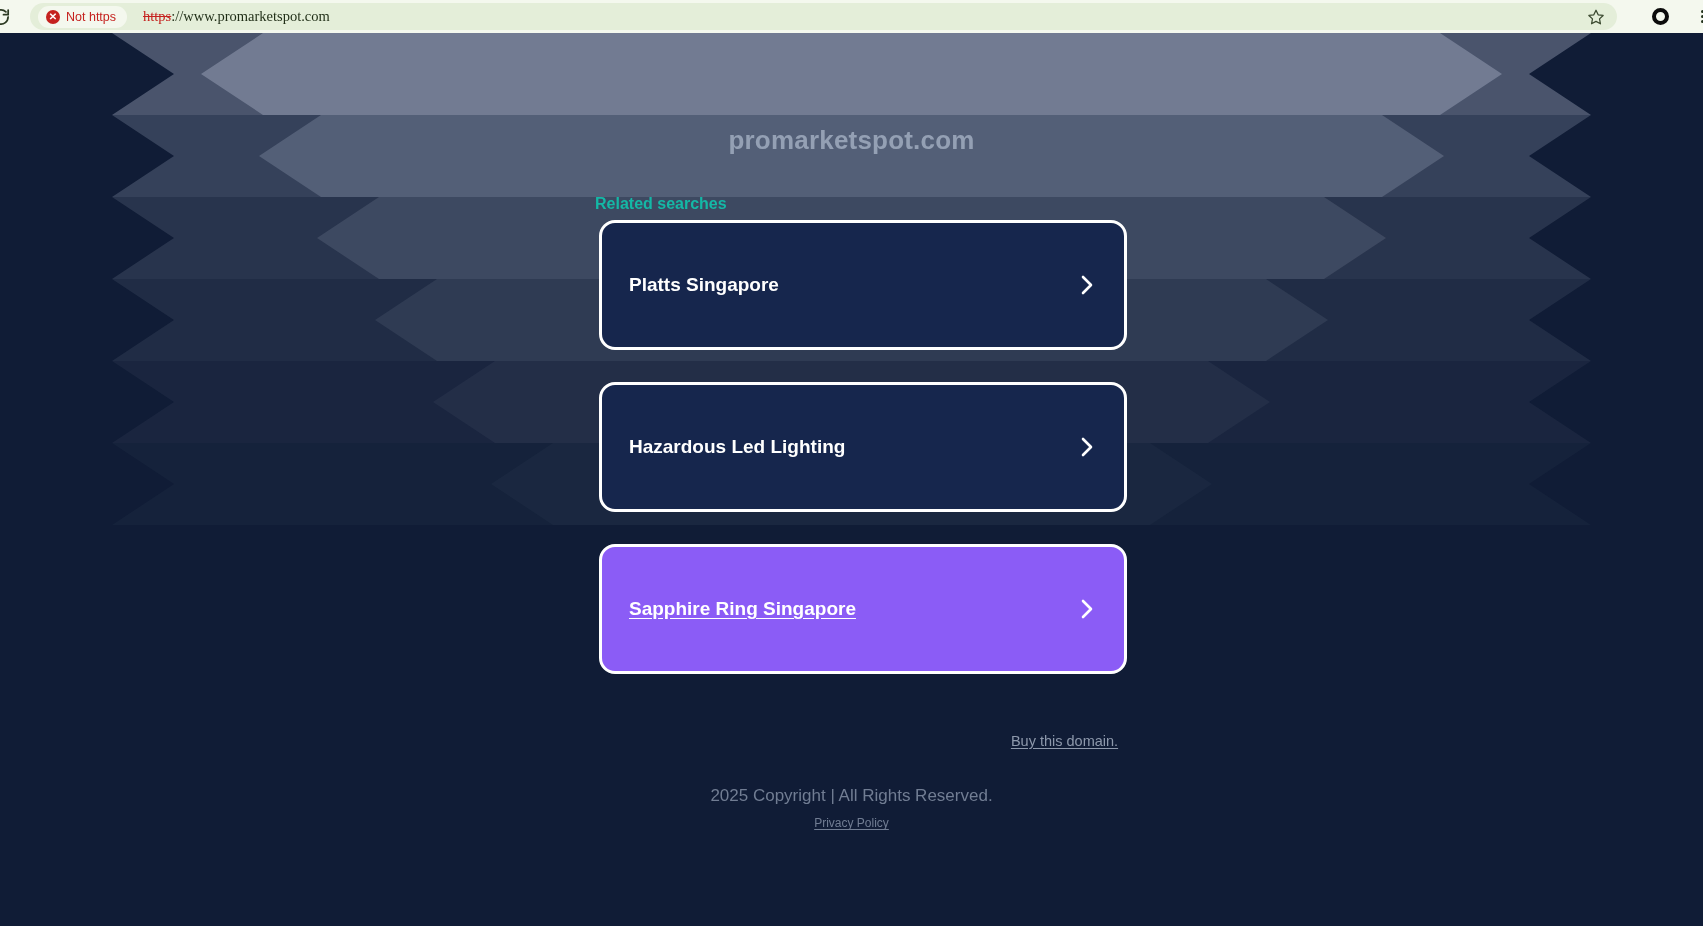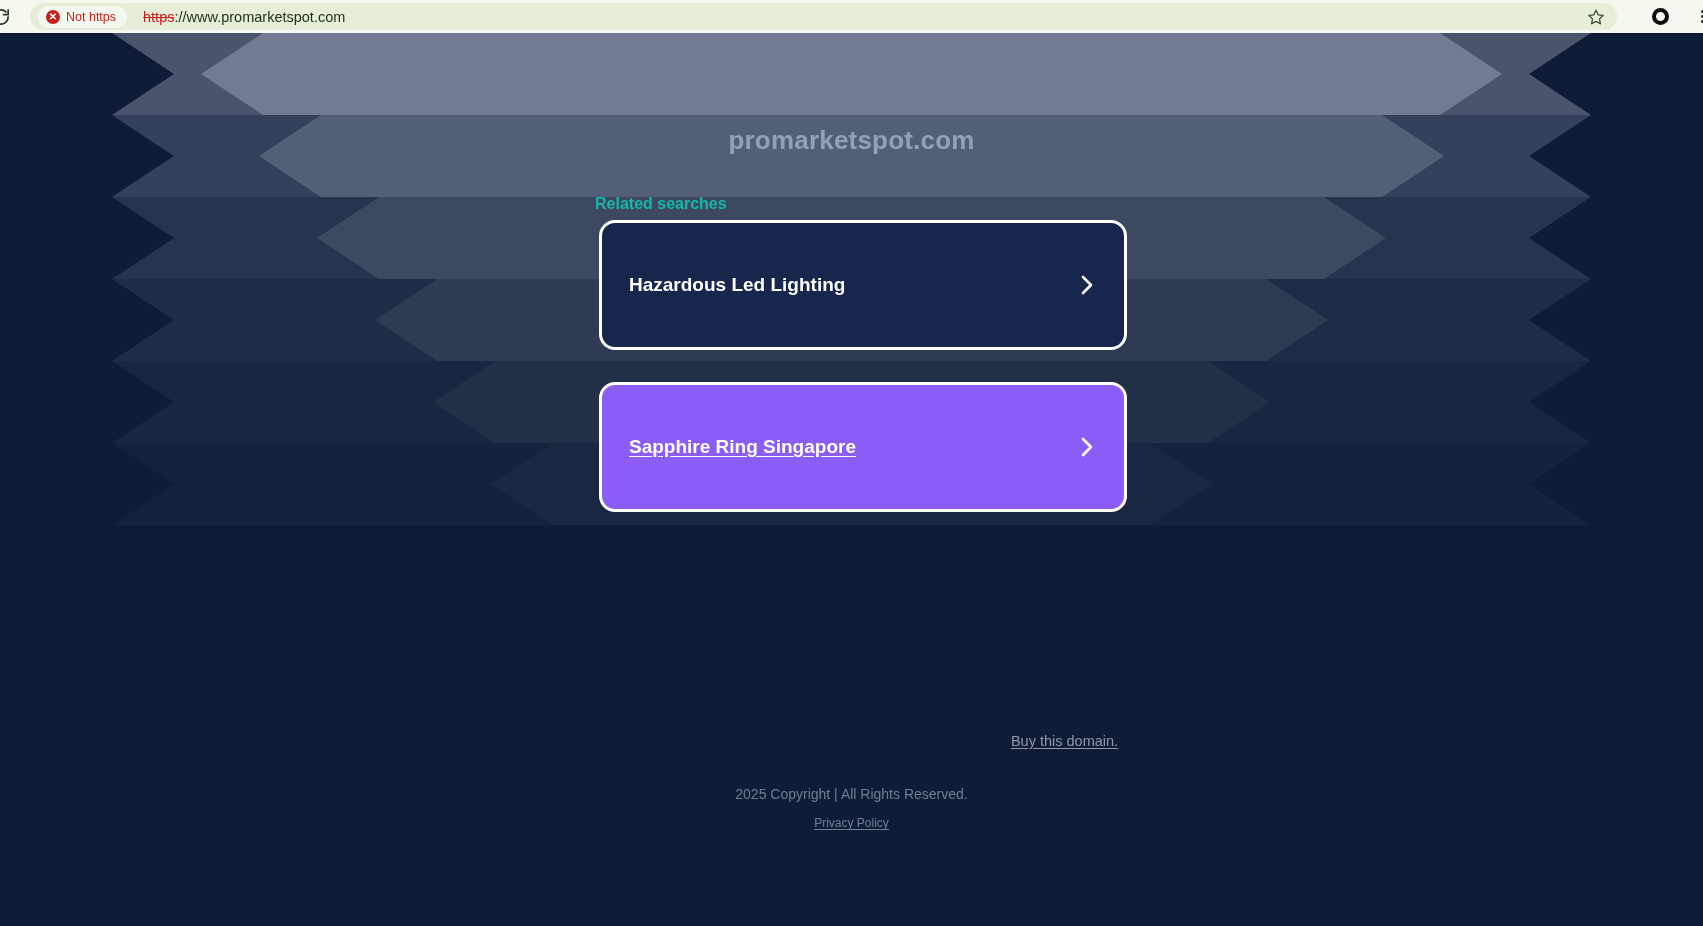--- a/index.html
+++ b/index.html
@@ -77,20 +77,21 @@
     white-space: nowrap;
   }
 
   #url-text {
     margin-left: 16px;
     font-size: 14.5px;
     color: #1f2d16;
     white-space: nowrap;
     overflow: hidden;
     text-overflow: ellipsis;
+    font-family: Liberation Serif, serif;
   }
   #url-text .scheme-struck {
     color: #c5221f;
     text-decoration: line-through;
   }
 
   #bookmark-star-icon {
     margin-left: auto;
     flex: 0 0 auto;
     width: 22px; height: 22px;
@@ -248,21 +249,21 @@
     text-decoration: underline;
     text-underline-offset: 2px;
     cursor: pointer;
   }
 
   #copyright-text {
     position: absolute;
     top: 753px;
     width: 1703px;
     text-align: center;
-    font-size: 14px;
+    font-size: 17px;
     color: #717d93;
   }
 
   #privacy-policy-link {
     position: absolute;
     top: 783px;
     width: 1703px;
     text-align: center;
     font-size: 12px;
     color: #717d93;
@@ -334,20 +335,26 @@
   </div>
 
   <div id="content">
 
     <div id="site-title">promarketspot.com</div>
 
     <div id="related-searches-label">Related searches</div>
 
     <div id="cards">
         <div class="search-card">
+          <span class="card-label">Platts Singapore</span>
+          <span class="card-chevron-icon"><svg width="22" height="26" viewBox="0 0 22 26" fill="none" stroke="currentColor" stroke-width="2.6" stroke-linecap="round" stroke-linejoin="round">
+              <polyline points="7,5 15,13 7,21"></polyline>
+            </svg></span>
+        </div>
+        <div class="search-card">
           <span class="card-label">Hazardous Led Lighting</span>
           <span class="card-chevron-icon"><svg width="22" height="26" viewBox="0 0 22 26" fill="none" stroke="currentColor" stroke-width="2.6" stroke-linecap="round" stroke-linejoin="round">
               <polyline points="7,5 15,13 7,21"></polyline>
             </svg></span>
         </div>
         <div class="search-card is-hovered">
           <span class="card-label">Sapphire Ring Singapore</span>
           <span class="card-chevron-icon"><svg width="22" height="26" viewBox="0 0 22 26" fill="none" stroke="currentColor" stroke-width="2.6" stroke-linecap="round" stroke-linejoin="round">
               <polyline points="7,5 15,13 7,21"></polyline>
             </svg></span>

